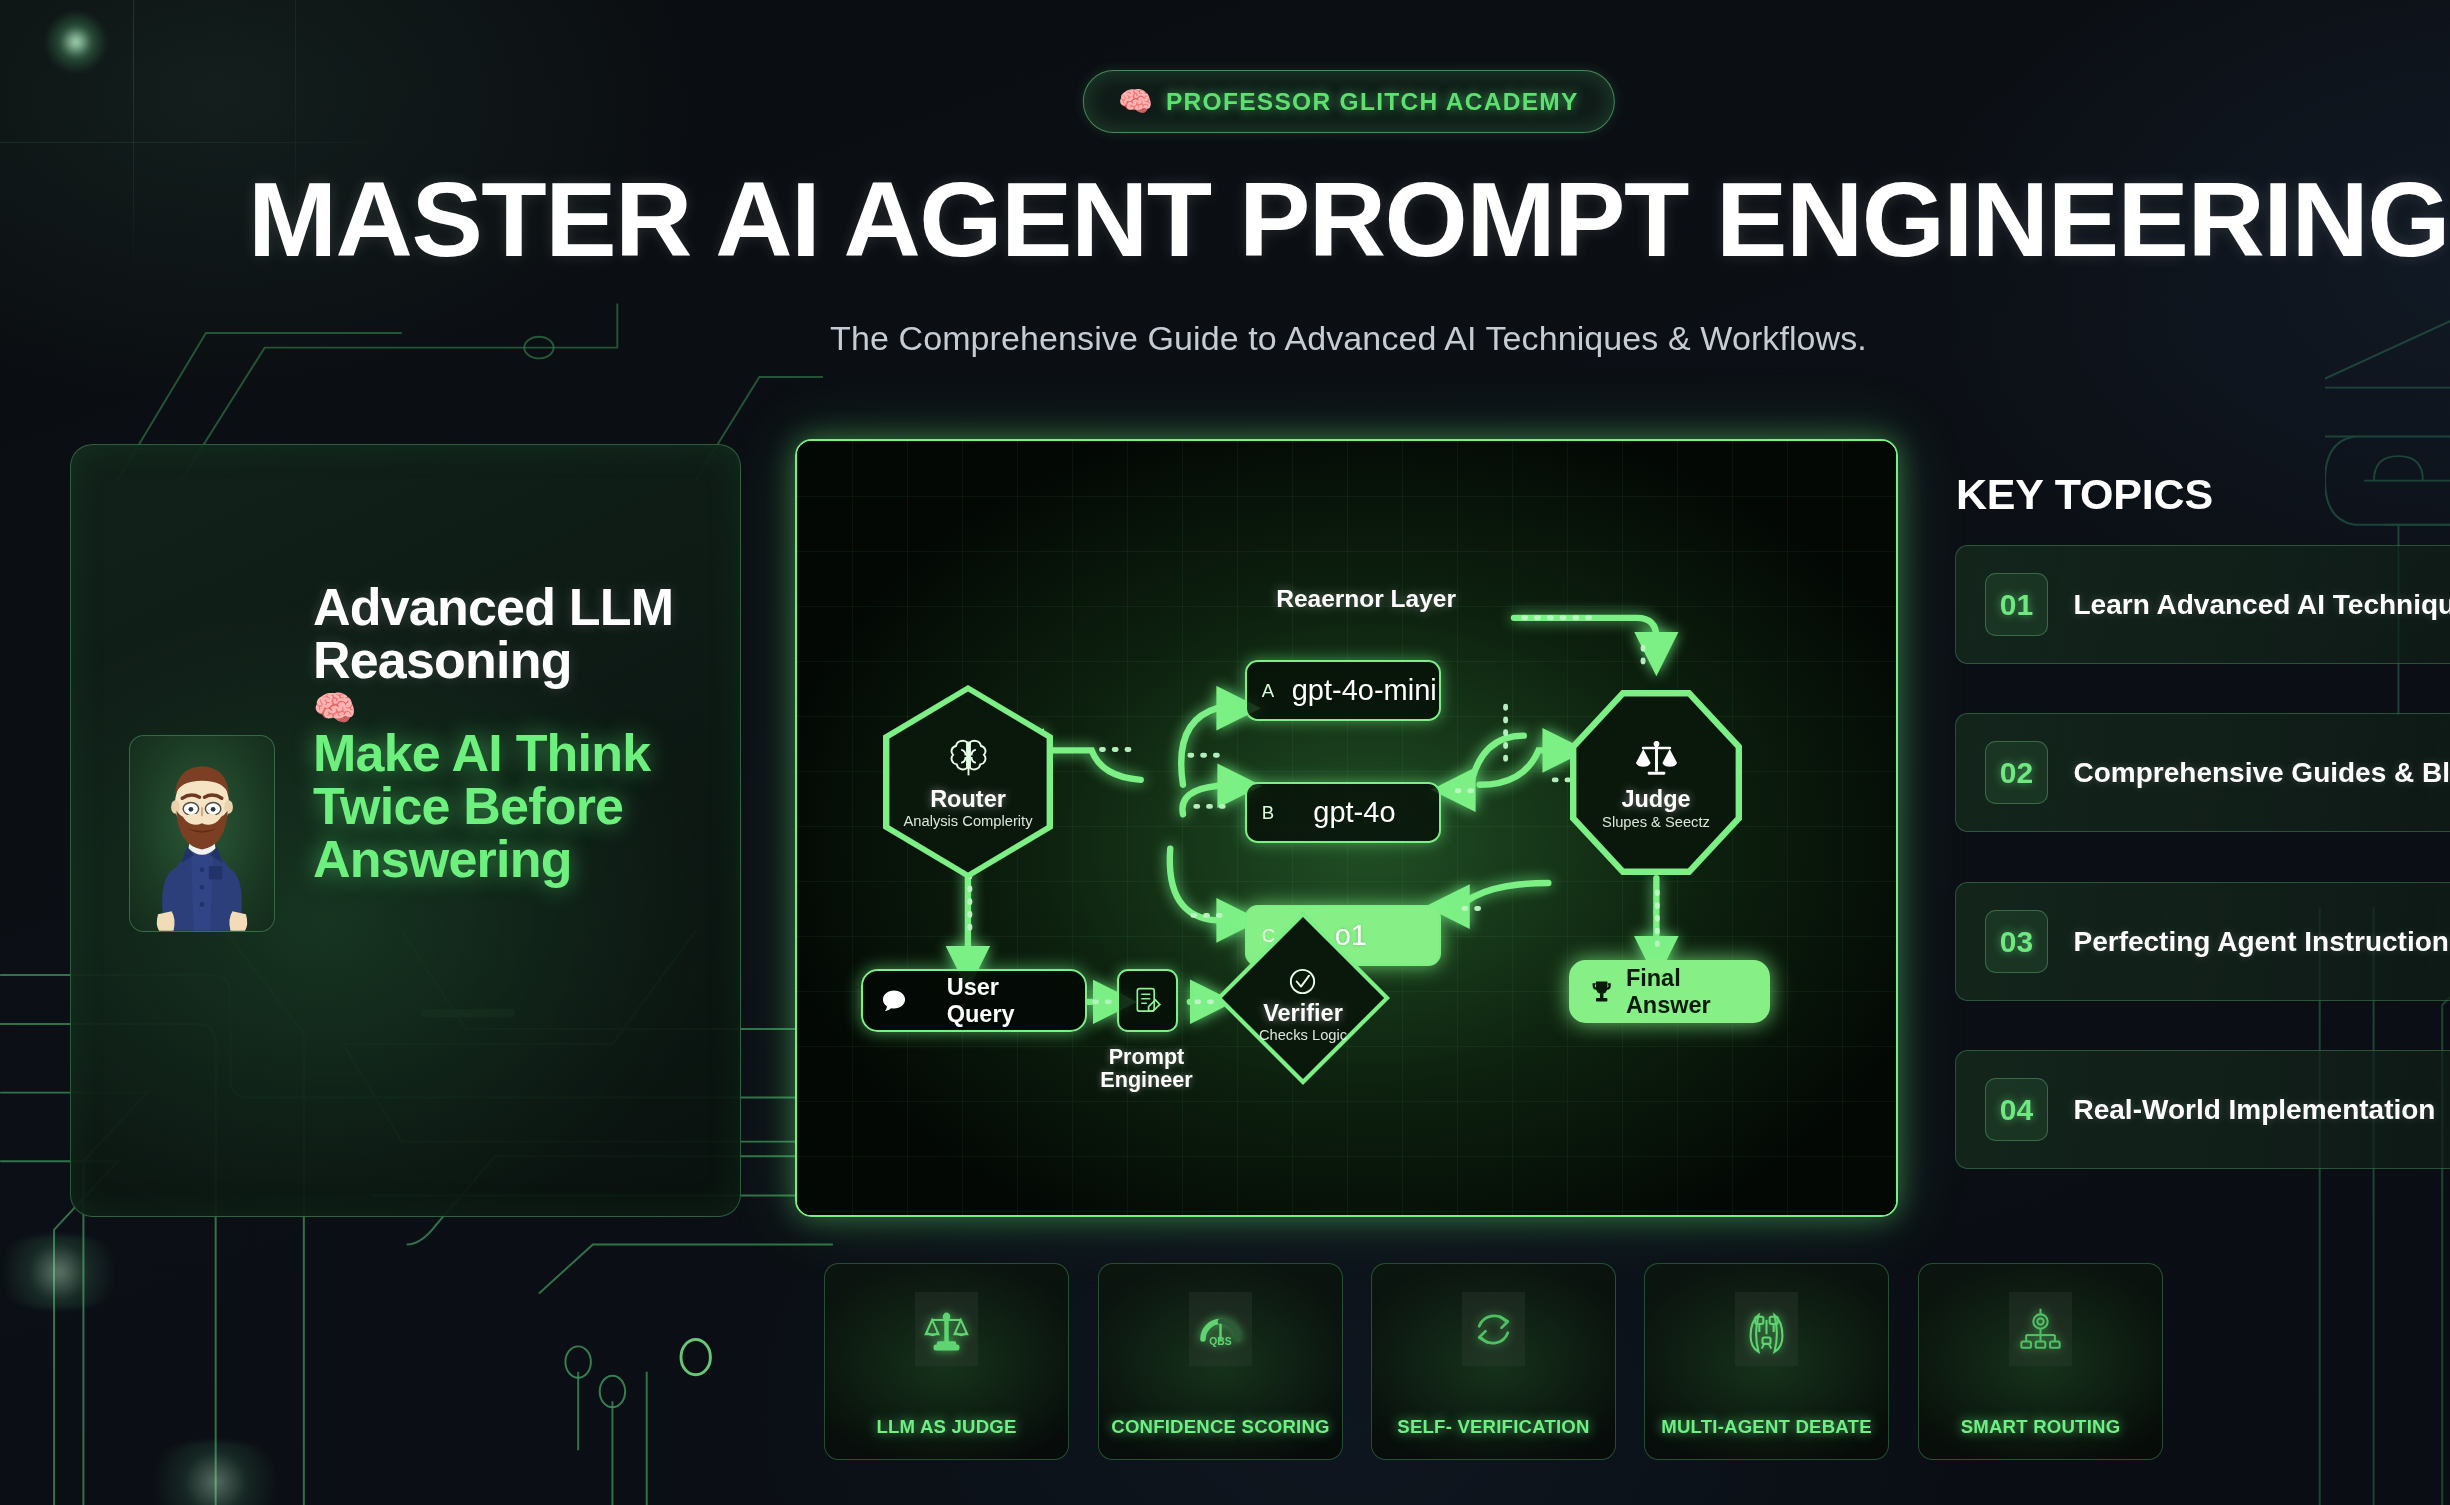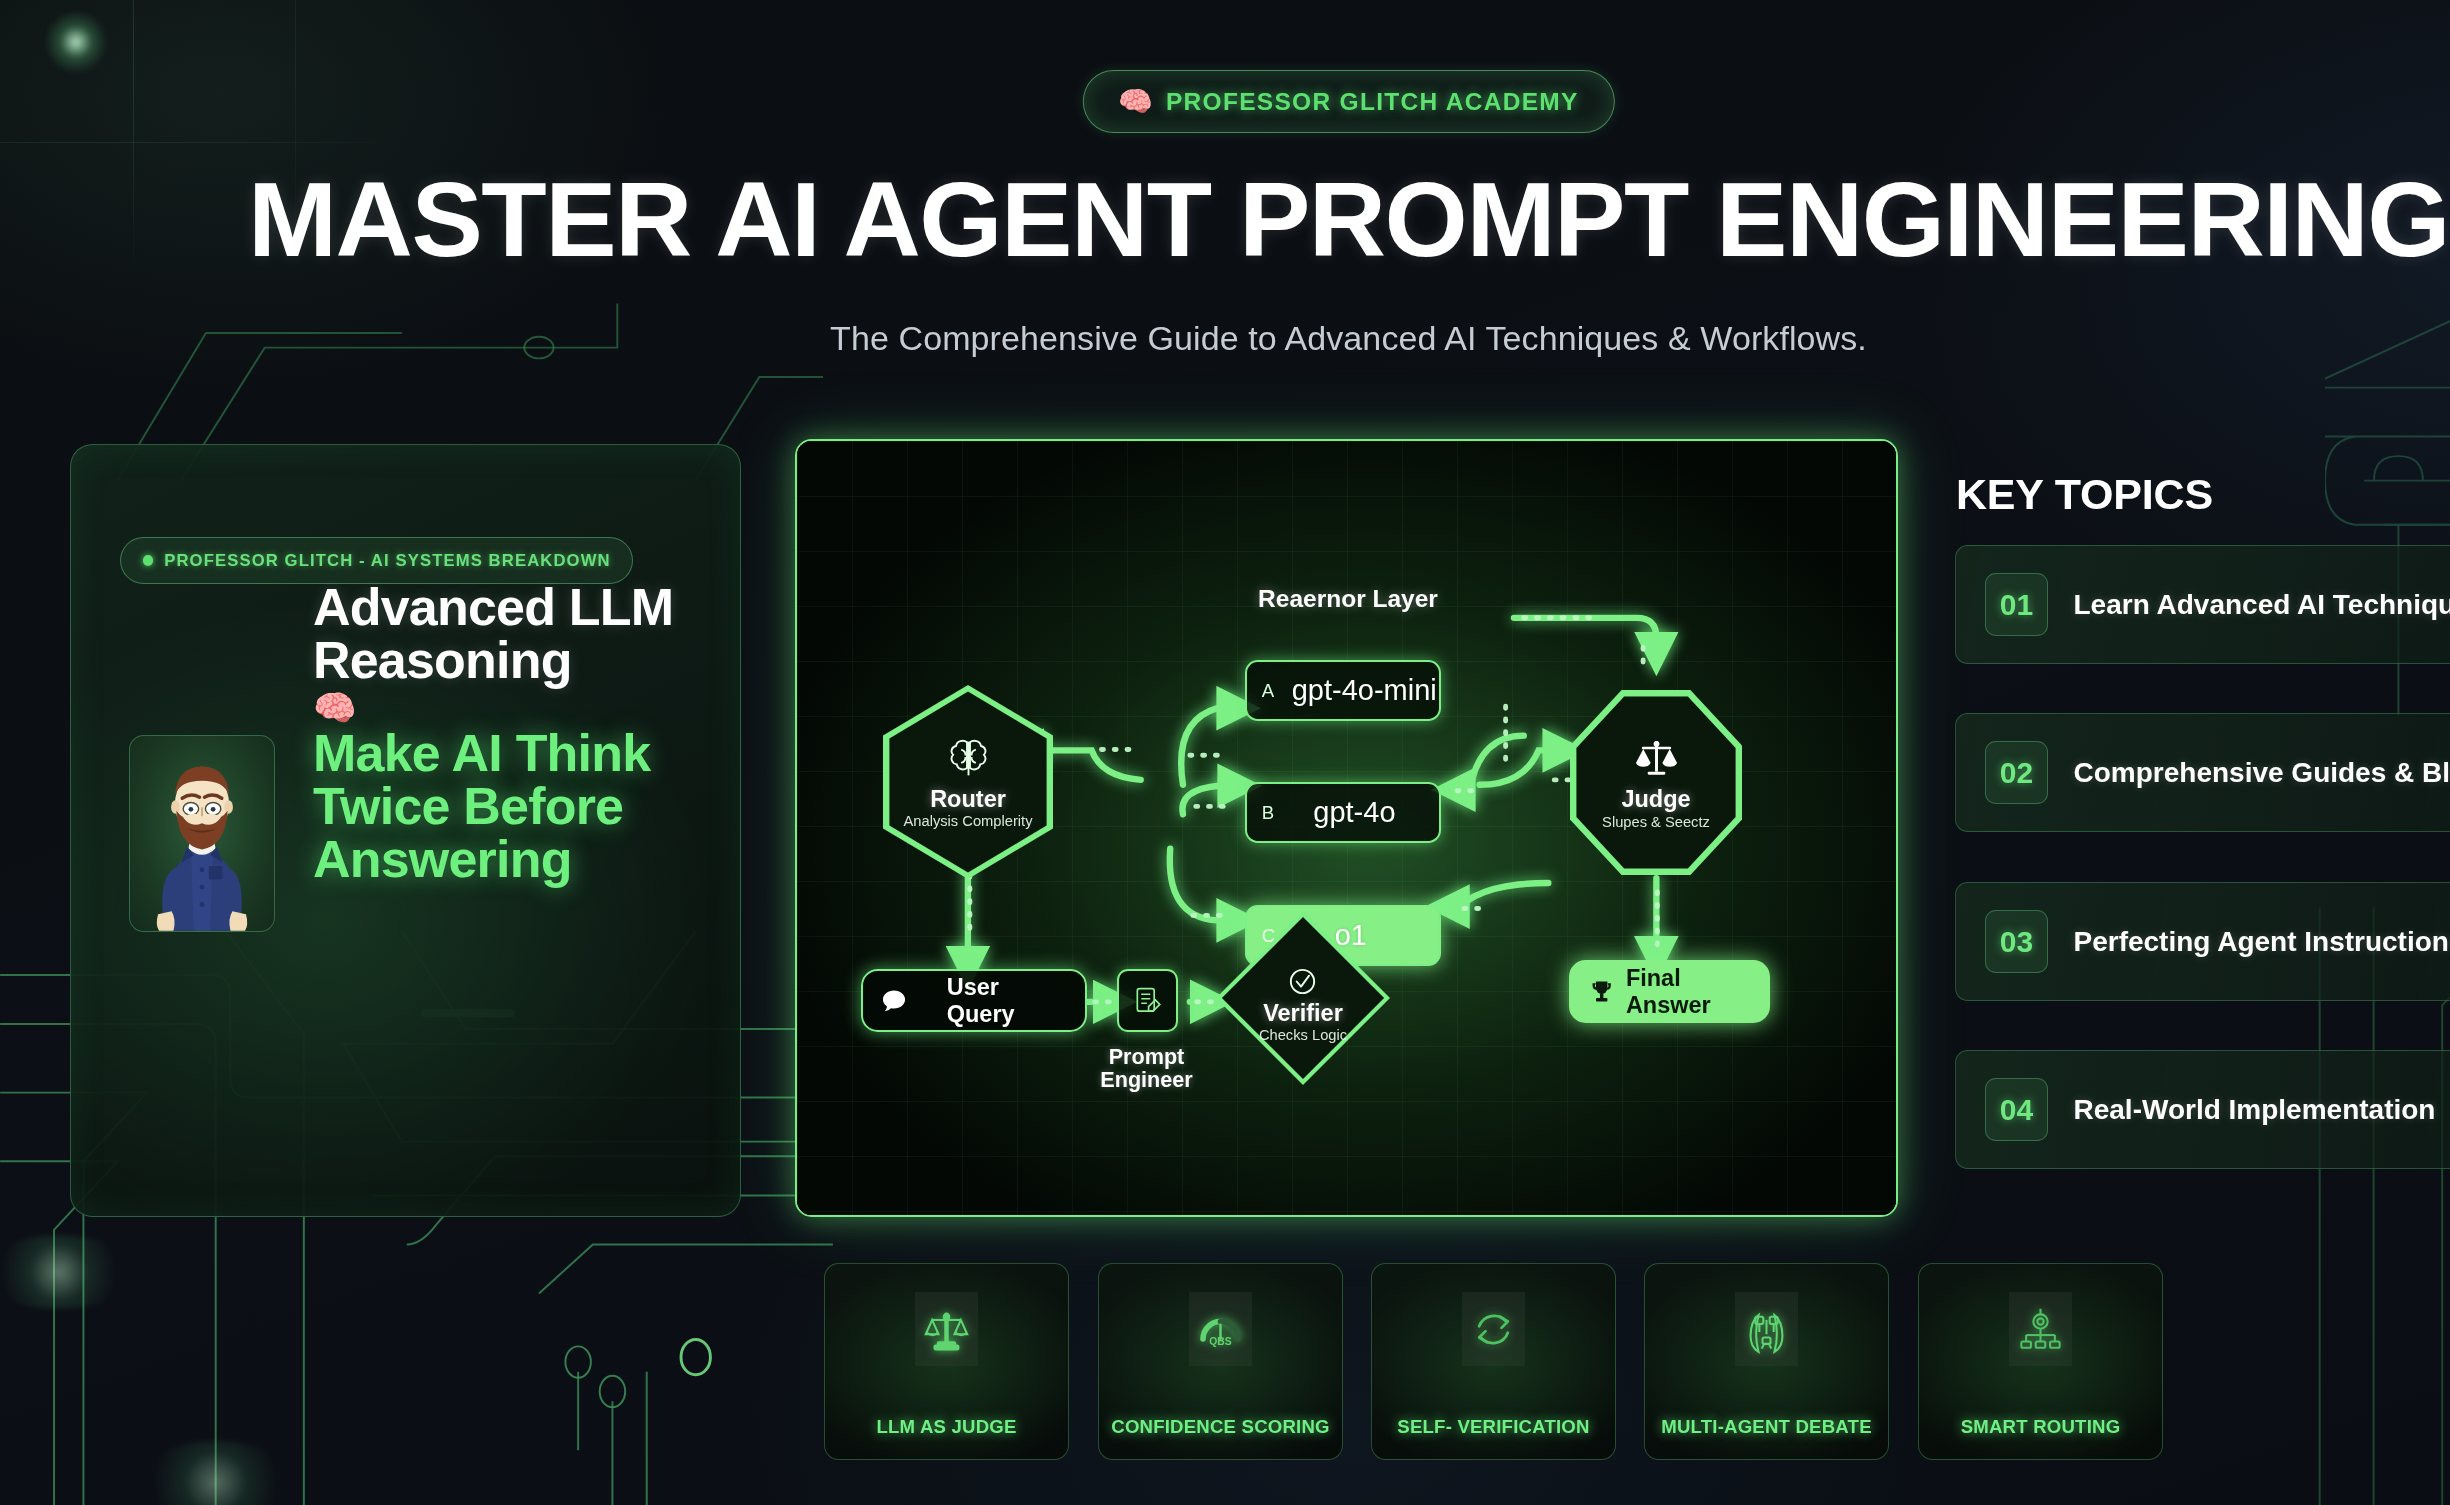--- a/index.html
+++ b/index.html
@@ -171,21 +171,21 @@
       linear-gradient(to right, rgba(120,240,130,.055) 1px, transparent 1px),
       linear-gradient(to bottom, rgba(120,240,130,.055) 1px, transparent 1px);
     background-size: 55px 55px;
   }
   .dg-svg { position: absolute; inset: 0; width: 100%; height: 100%; }
 
   .node { position: absolute; display:flex; flex-direction:column; align-items:center; justify-content:center; }
 
   .layer-title {
     position: absolute; left: 443px; top: 144px; width: 216px;
-    text-align: center;
+    text-align: right;
     font-size: 24.5px; font-weight: 700; color: #fff;
     text-shadow: 0 0 10.8px rgba(255,255,255,.35);
   }
   .hexring {
     position:absolute; inset:0;
     clip-path: polygon(50% 0%, 100% 26%, 100% 74%, 50% 100%, 0% 74%, 0% 26%);
     background: #7cf085;
     filter: drop-shadow(0 0 12.7px rgba(110,240,130,.8));
   }
   .hexring::after {
@@ -397,24 +397,20 @@
 
   <div class="badge-pill">
     <span class="badge-emoji">🧠</span>
     <span class="badge-txt">PROFESSOR GLITCH ACADEMY</span>
   </div>
 
   <h1 class="hero-title">MASTER AI AGENT PROMPT ENGINEERING</h1>
   <p class="hero-sub">The Comprehensive Guide to Advanced AI Techniques &amp; Workflows.</p>
 
   <div class="left-card">
-    <div class="kicker-pill">
-      <span class="kicker-dot"></span>
-      <span class="kicker-txt">PROFESSOR GLITCH - AI SYSTEMS BREAKDOWN</span>
-    </div>
 
     <div class="avatar-frame">
       <svg class="avatar-svg" viewBox="0 0 298 402">
 
         <path d="M72 402 q4 -110 30 -140 q22 -24 47 -30 h2 q25 6 47 30 q26 30 30 140 z" fill="#2c3f7a"></path>
         <path d="M126 232 h46 l-6 170 h-34 z" fill="#35499191"></path>
         <path d="M121 232 q28 26 56 0 l-4 -22 h-48 z" fill="#f2f3ef"></path>
 
         <path d="M118 228 l-12 34 l26 -16 z" fill="#22336a"></path>
         <path d="M180 228 l12 34 l-26 -16 z" fill="#22336a"></path>

